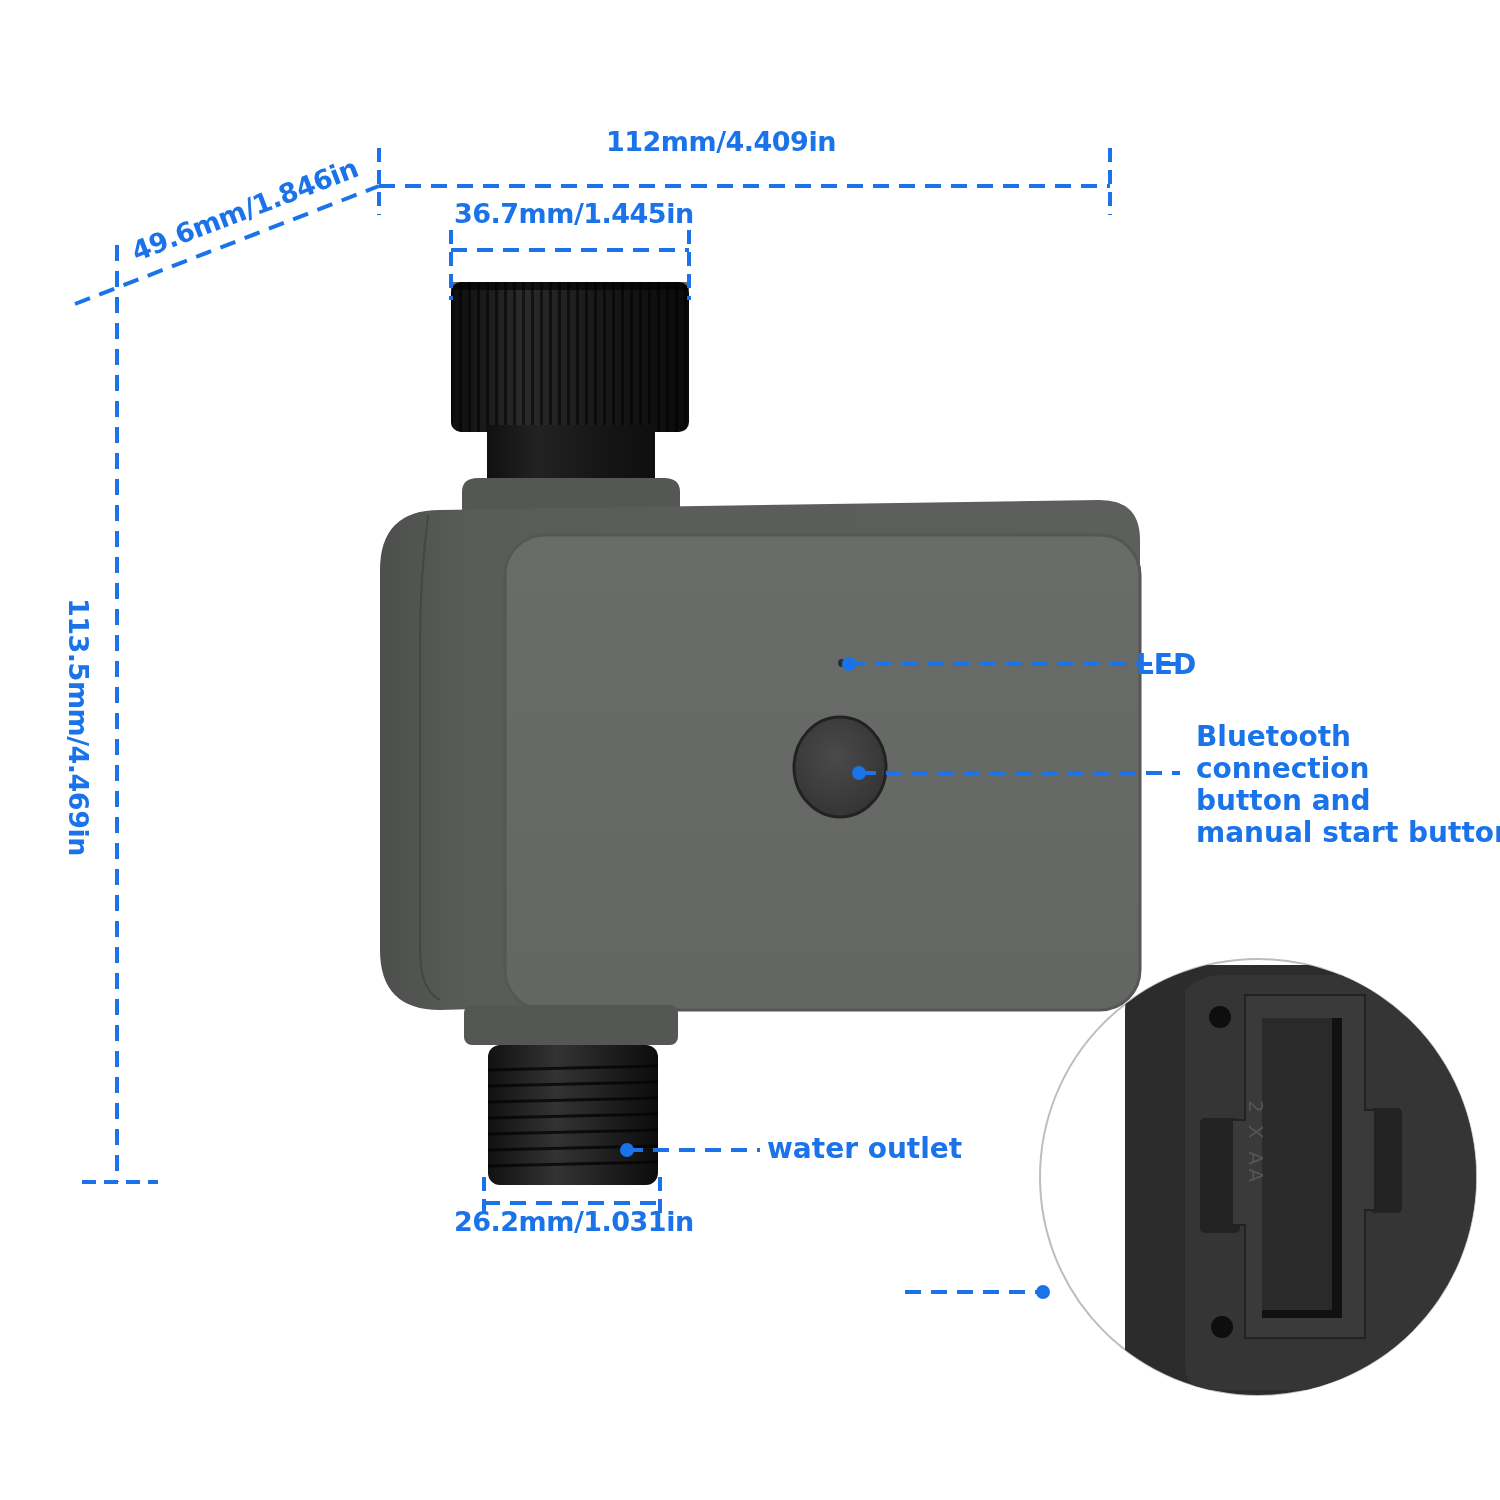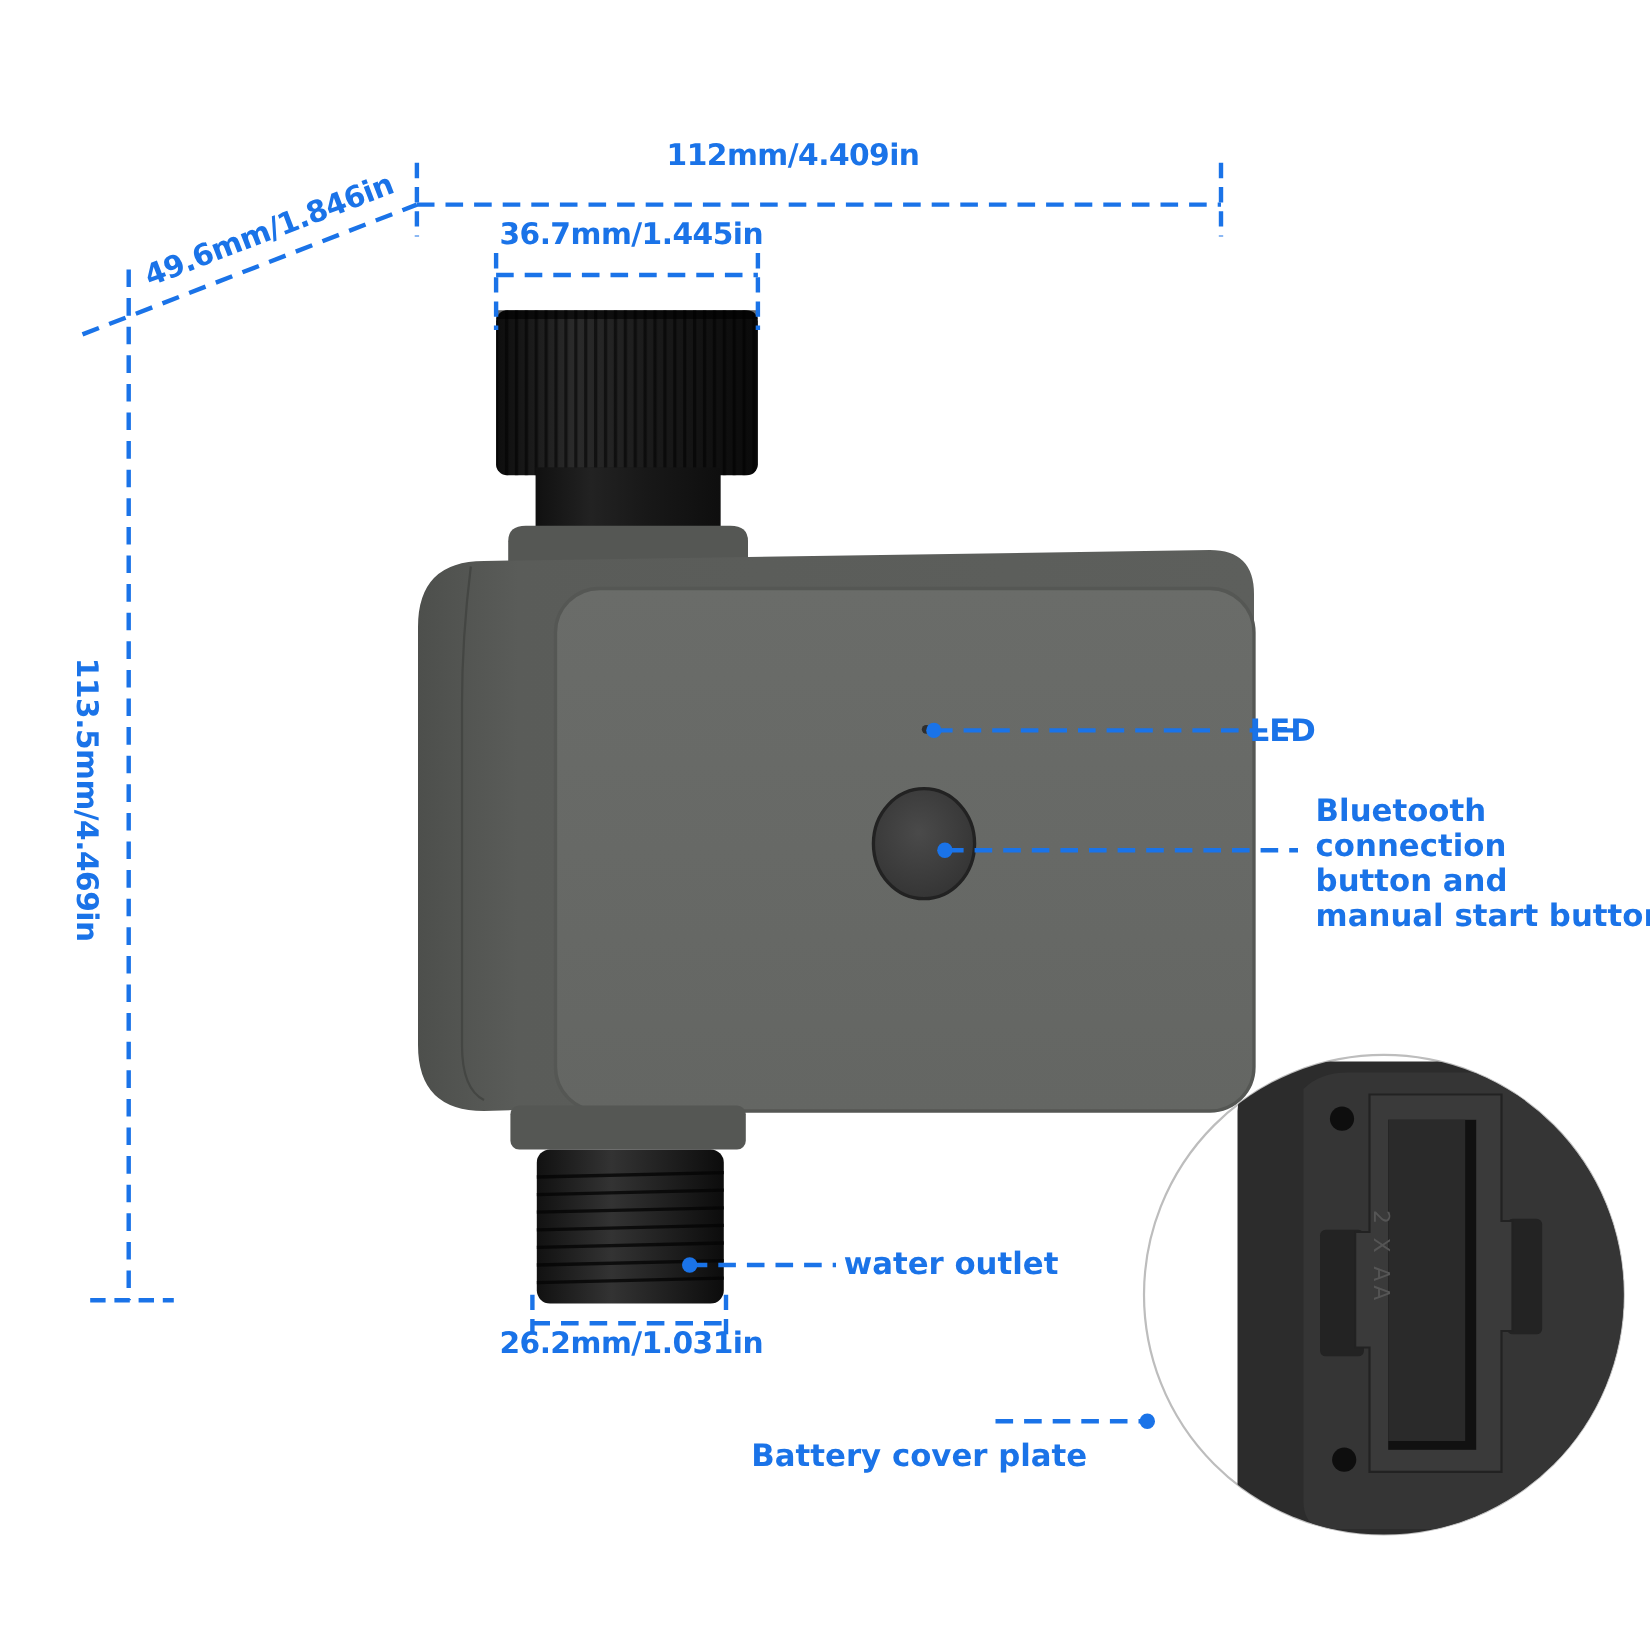--- a/index.html
+++ b/index.html
@@ -139,17 +139,16 @@
   <div class="lbl" style="left:454px; top:1208px;">26.2mm/1.031in</div>
 
   <div class="callout" style="left:1136px; top:649px;">LED</div>
   <div class="callout" style="left:1196px; top:721px;">
     <div>Bluetooth</div>
     <div>connection</div>
     <div>button and</div>
     <div>manual start button</div>
   </div>
   <div class="callout" style="left:767px; top:1133px;text-align:right;">water outlet</div>
-  <div class="callout" style="left:683px; top:1308px;">Battery cover plate</div>
 
   <div style="position:absolute; left:1268px; top:1100px; color:#555; font-size:20px; transform:rotate(90deg); transform-origin:0 0; white-space:nowrap; letter-spacing:3px;">2 X AA</div>
 
 </div>
 
 </body></html>

